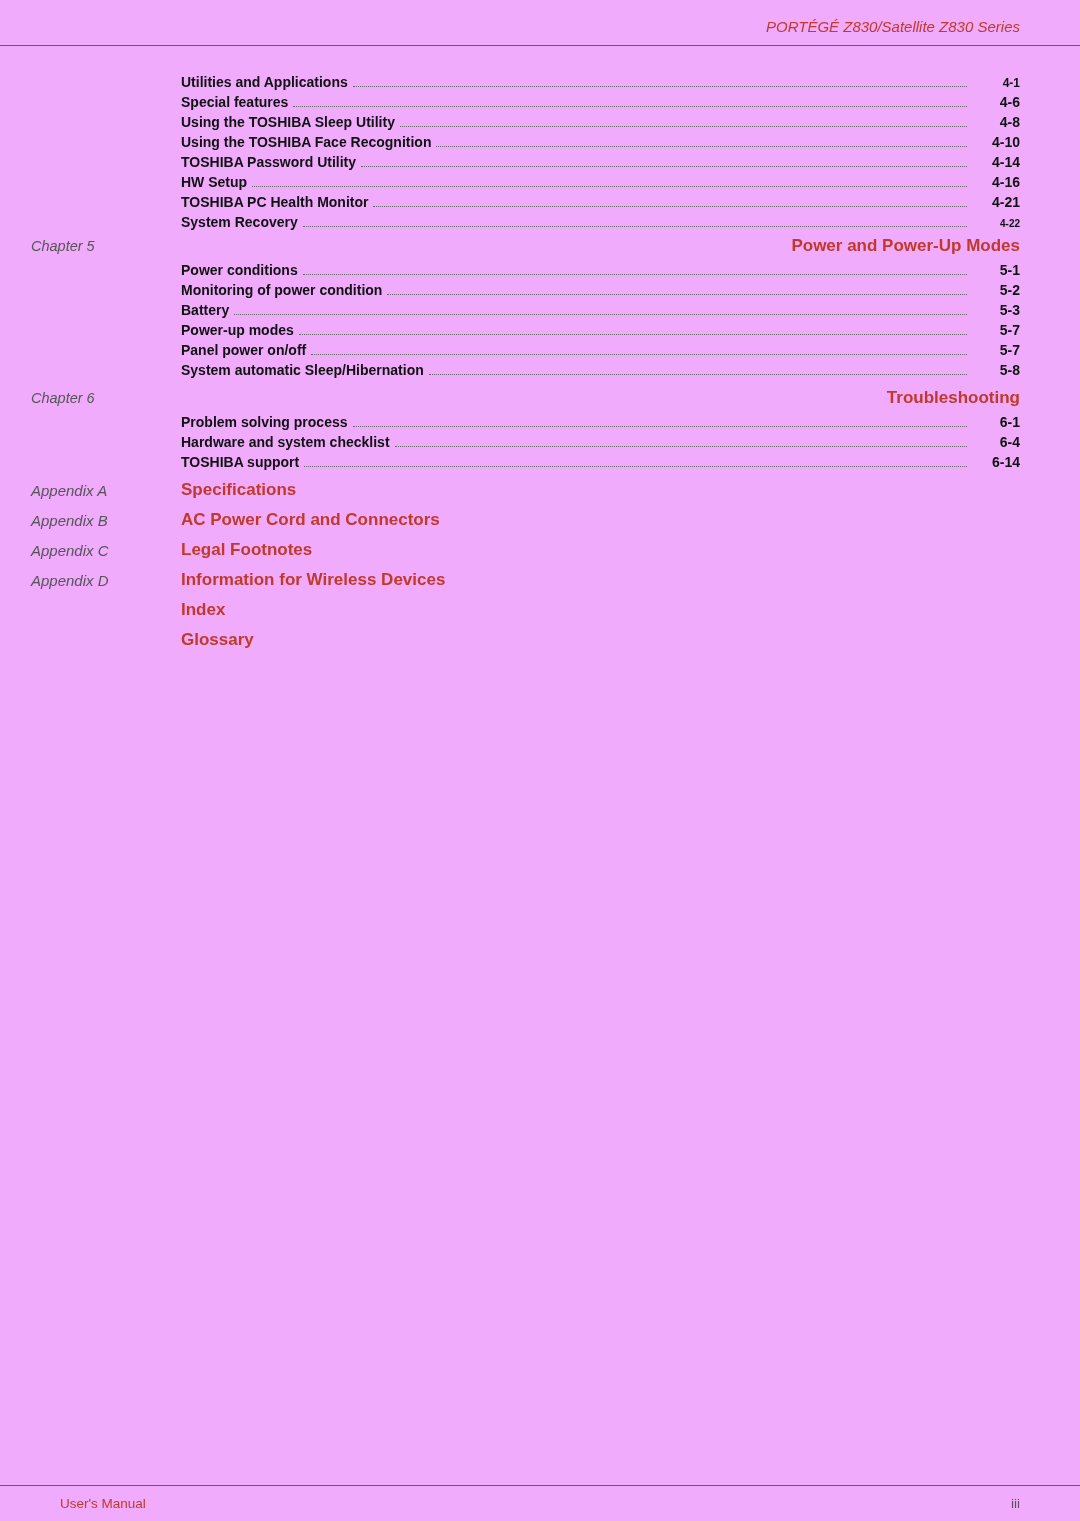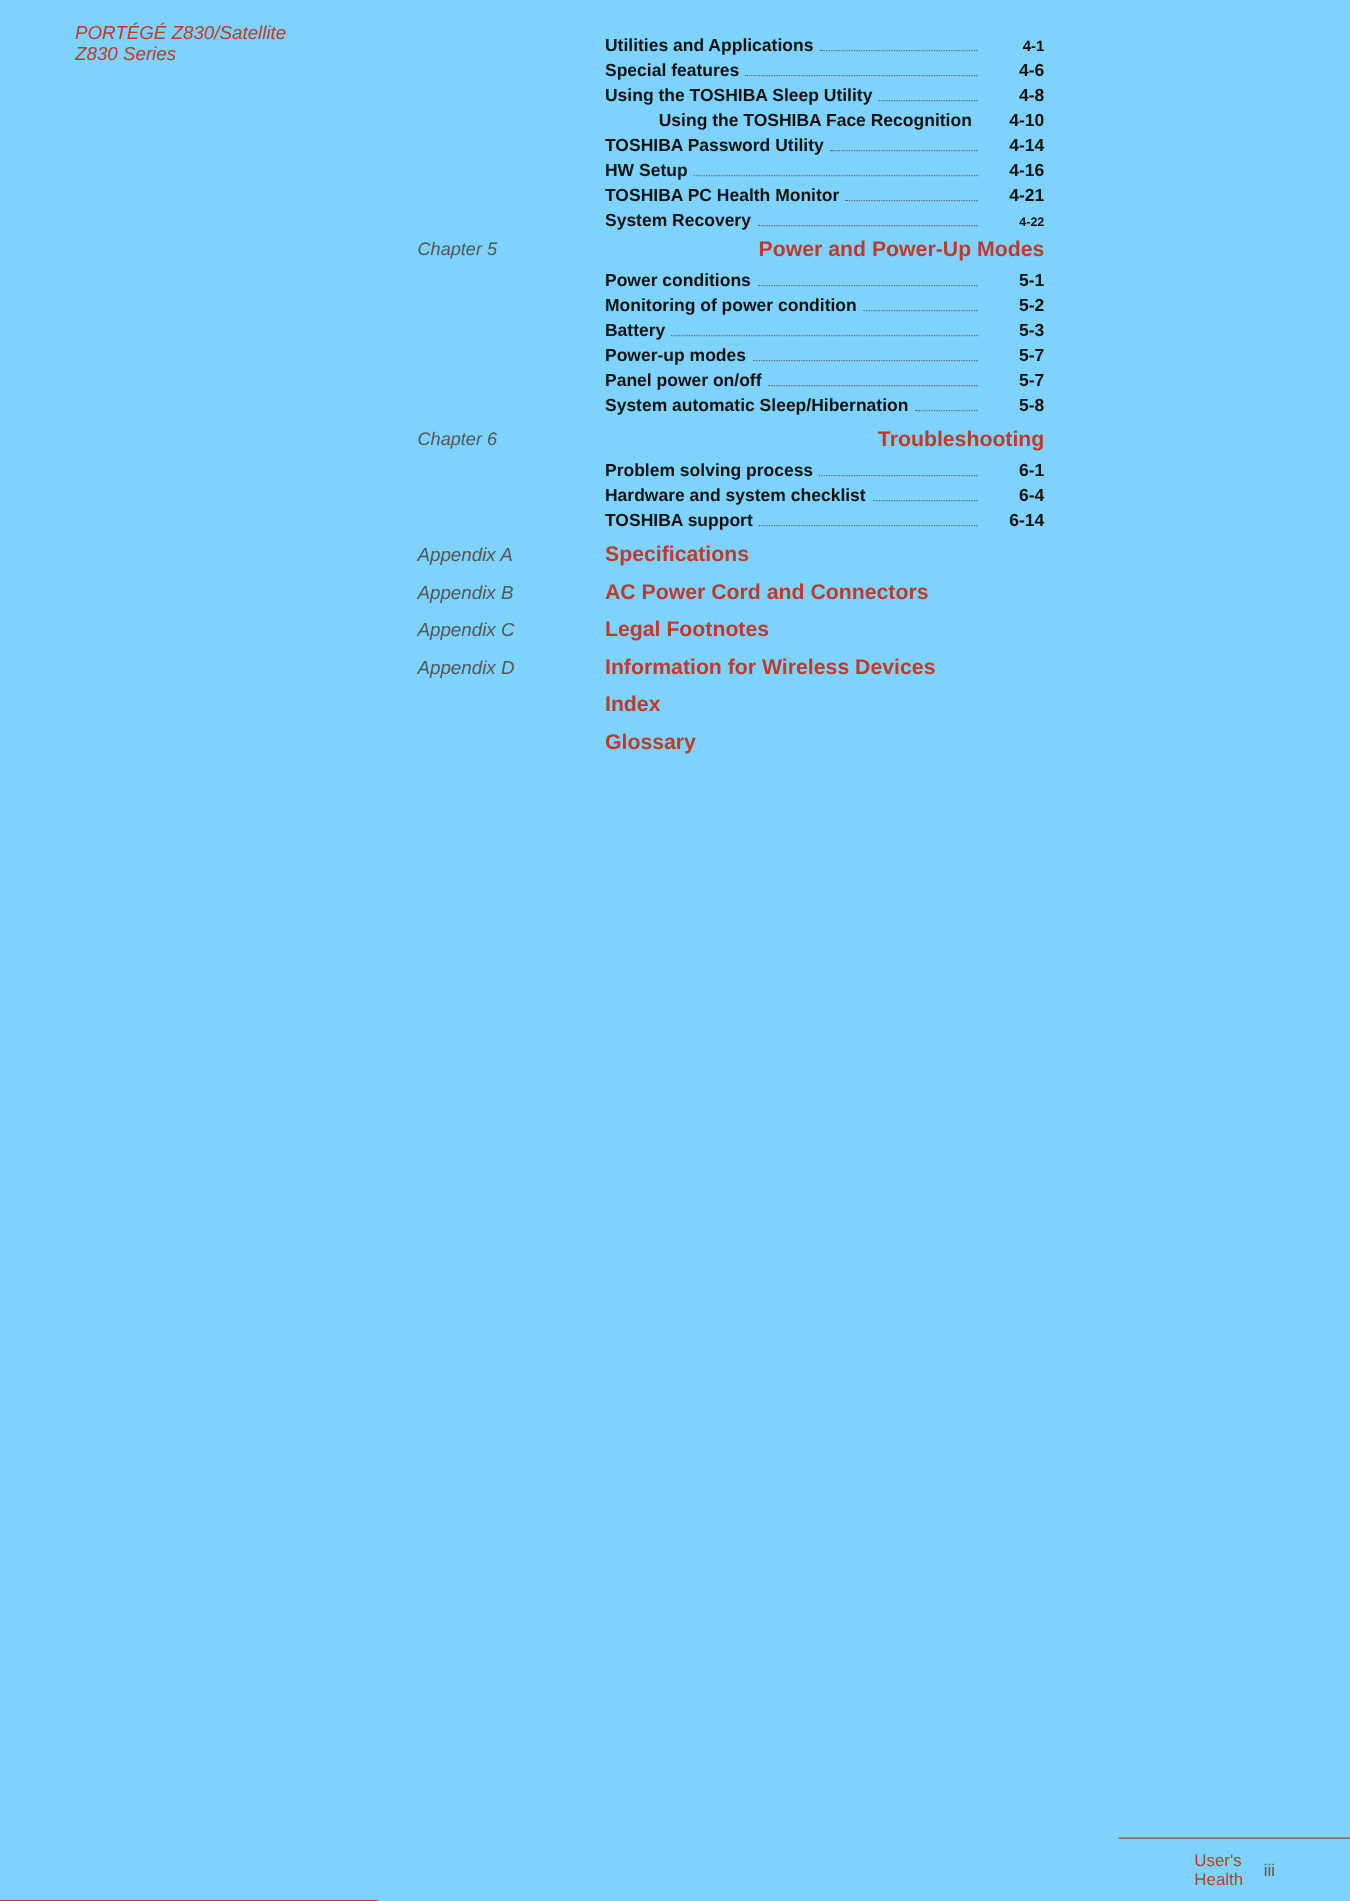--- a/index.html
+++ b/index.html
@@ -12,23 +12,23 @@
       width: 1080px;
       min-height: 1521px;
       background: #ffffff;
       font-family: Arial, Helvetica, sans-serif;
       position: relative;
     }
 
     .page-container {
       width: 1080px;
       min-height: 1521px;
-      background: #7dd3fc;
-      display: flex;
-      flex-direction: row;
+      background: #f0abfc;
+      display: flex;
+      flex-direction: column;
     }
 
     
     .header {
       padding: 18px 60px 10px 60px;
       border-bottom: 1.5px solid #c0392b;
       display: flex;
       justify-content: flex-end;
     }
 
@@ -180,21 +180,21 @@
           <span style="font-weight: bold; font-size: 14px; color: rgb(17, 17, 17); white-space: nowrap;">Special features</span>
           <span class="dots-line"></span>
           <span style="font-weight: bold; font-size: 14px; color: rgb(17, 17, 17); white-space: nowrap; min-width: 48px; text-align: right;">4-6</span>
         </div>
         <div class="toc-item-row">
           <span style="font-weight: bold; font-size: 14px; color: rgb(17, 17, 17); white-space: nowrap;">Using the TOSHIBA Sleep Utility</span>
           <span class="dots-line"></span>
           <span style="font-weight: bold; font-size: 14px; color: rgb(17, 17, 17); white-space: nowrap; min-width: 48px; text-align: right;">4-8</span>
         </div>
         <div class="toc-item-row">
-          <span style="font-weight: bold; font-size: 14px; color: rgb(17, 17, 17); white-space: nowrap; margin-left: 43px;">Using the TOSHIBA Face Recognition</span>
+          <span style="font-weight: bold; font-size: 14px; color: rgb(17, 17, 17); white-space: nowrap;">Using the TOSHIBA Face Recognition</span>
           <span class="dots-line"></span>
           <span style="font-weight: bold; font-size: 14px; color: rgb(17, 17, 17); white-space: nowrap; min-width: 48px; text-align: right;">4-10</span>
         </div>
         <div class="toc-item-row">
           <span style="font-weight: bold; font-size: 14px; color: rgb(17, 17, 17); white-space: nowrap;">TOSHIBA Password Utility</span>
           <span class="dots-line"></span>
           <span style="font-weight: bold; font-size: 14px; color: rgb(17, 17, 17); white-space: nowrap; min-width: 48px; text-align: right;">4-14</span>
         </div>
         <div class="toc-item-row">
           <span style="font-weight: bold; font-size: 14px; color: rgb(17, 17, 17); white-space: nowrap;">HW Setup</span>
@@ -298,17 +298,17 @@
       <div class="standalone-heading">Index</div>
     </div>
 
     <div class="standalone-row">
       <div class="standalone-heading">Glossary</div>
     </div>
 
   </div>
 
   <div class="footer">
-    <span class="footer-left">User's Health</span>
+    <span class="footer-left">User's Manual</span>
     <span class="footer-right">iii</span>
   </div>
 
 </div>
 
 </body></html>

